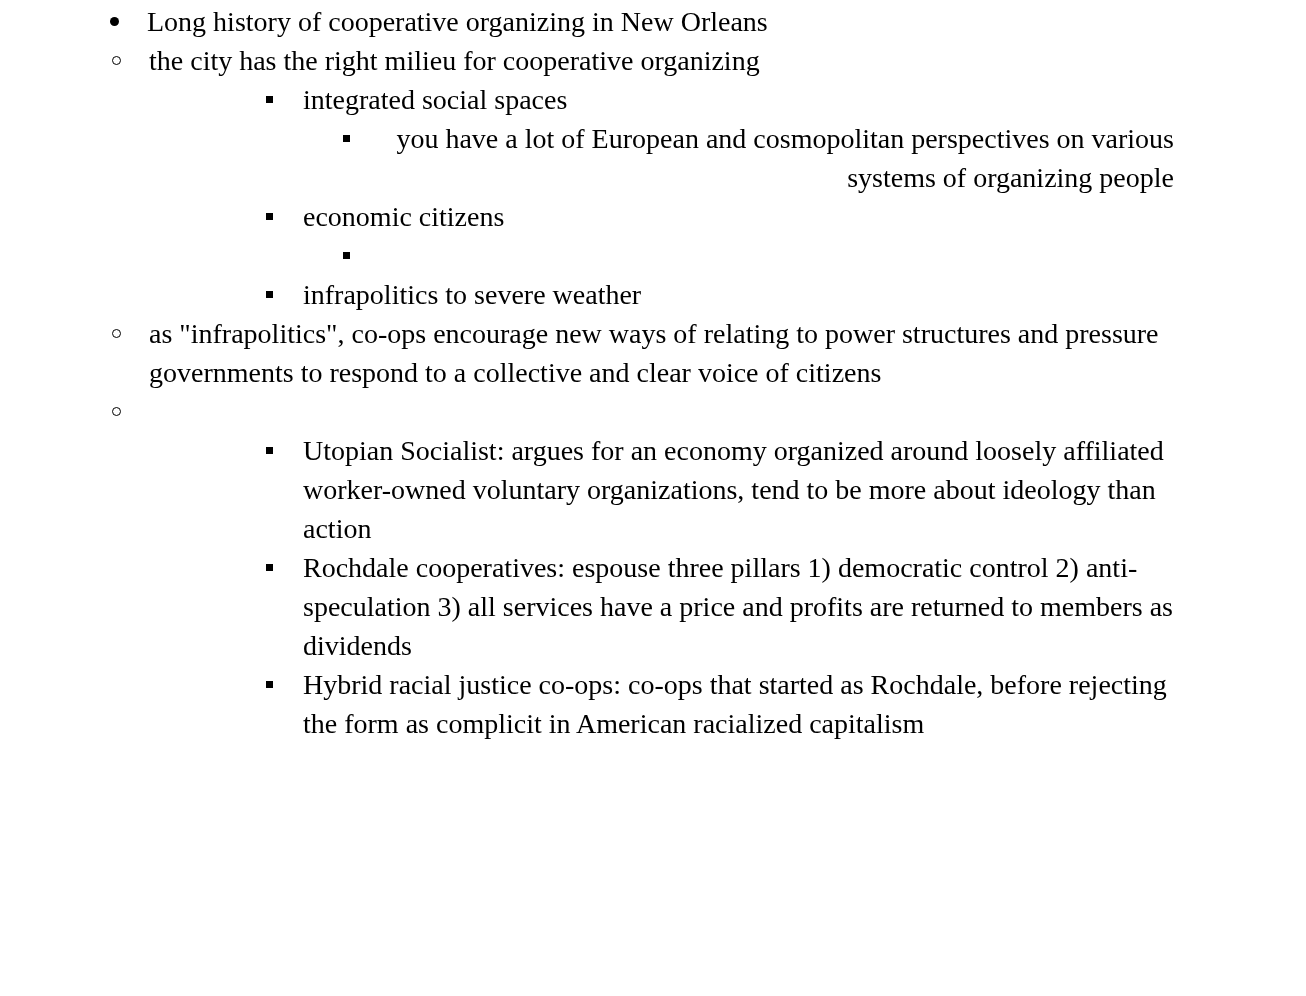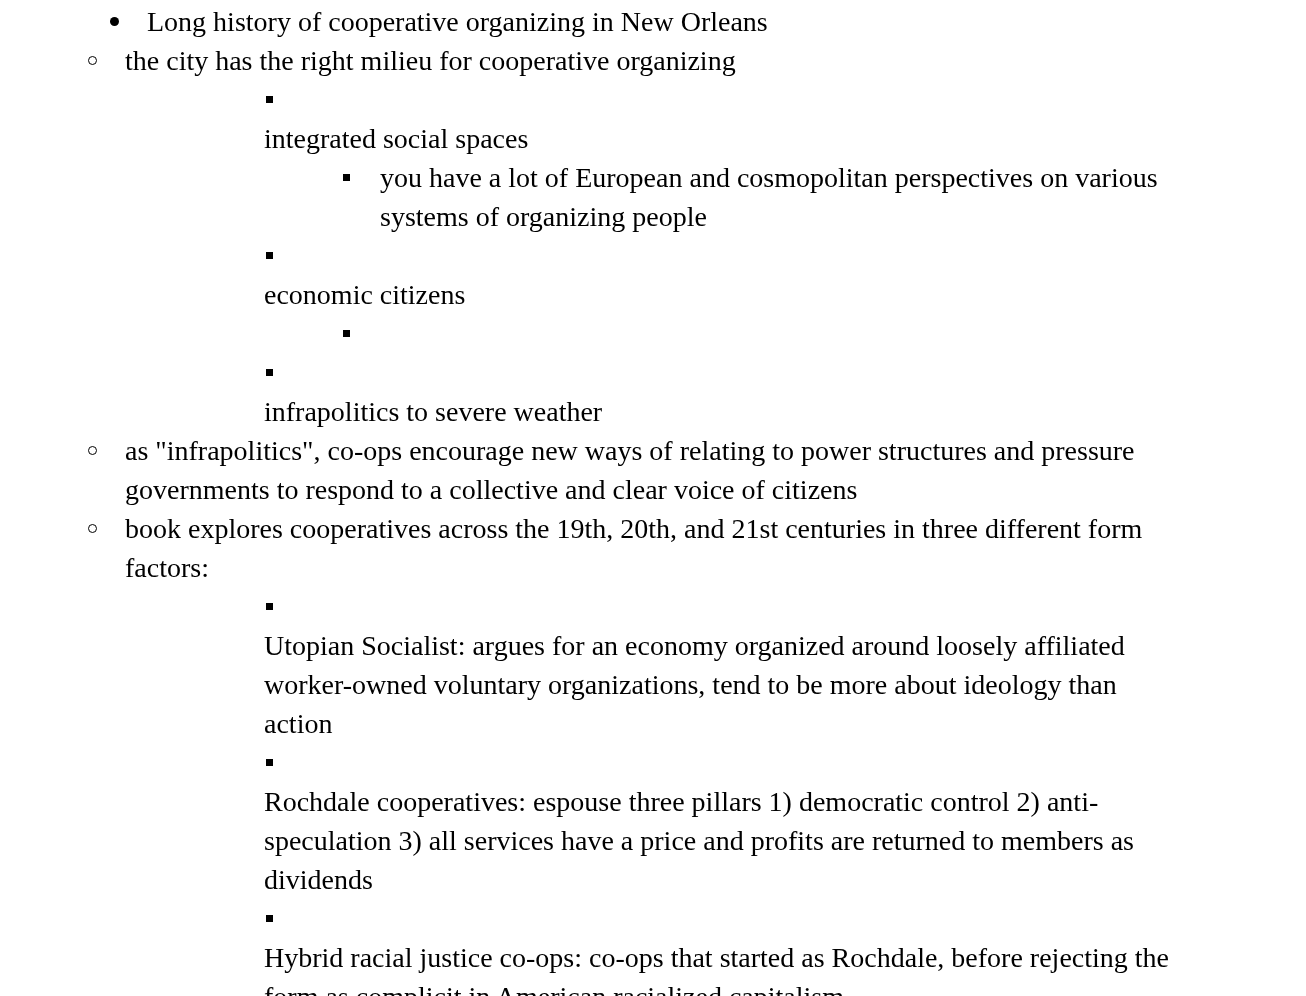--- a/index.html
+++ b/index.html
@@ -21,23 +21,23 @@
     width: 1250px;
     box-sizing: border-box;
   }
   .li {
     display: flex;
     align-items: flex-start;
     padding-right: 76px;
     box-sizing: border-box;
   }
   .li.level-1 { padding-left: 108px; }
-  .li.level-2 { padding-left: 86px; }
-  .li.level-3 { padding-left: 264px; flex-direction: column; }
-  .li.level-4 { padding-left: 341px; }
+  .li.level-2 { padding-left: 110px; }
+  .li.level-3 { padding-left: 264px; }
+  .li.level-4 { padding-left: 341px; text-align: right; }
   .marker {
     flex: 0 0 39px;
     position: relative;
     height: 39px;
   }
   .marker::before {
     content: "";
     position: absolute;
     left: 2px;
   }
@@ -98,21 +98,20 @@
     <div class="li level-3">
       <span class="marker square"></span>
       <span class="txt">infrapolitics to severe weather</span>
     </div>
     <div class="li level-2">
       <span class="marker circle"></span>
       <span class="txt">as "infrapolitics", co-ops encourage new ways of relating to power structures and pressure governments to respond to a collective and clear voice of citizens</span>
     </div>
     <div class="li level-2">
       <span class="marker circle"></span>
-      <span class="txt">book explores cooperatives across the 19th, 20th, and 21st centuries in three different form factors:</span>
     </div>
     <div class="li level-3">
       <span class="marker square"></span>
       <span class="txt">Utopian Socialist: argues for an economy organized around loosely affiliated worker-owned voluntary organizations, tend to be more about ideology than action</span>
     </div>
     <div class="li level-3">
       <span class="marker square"></span>
       <span class="txt">Rochdale cooperatives: espouse three pillars 1) democratic control 2) anti-speculation 3) all services have a price and profits are returned to members as dividends</span>
     </div>
     <div class="li level-3">

